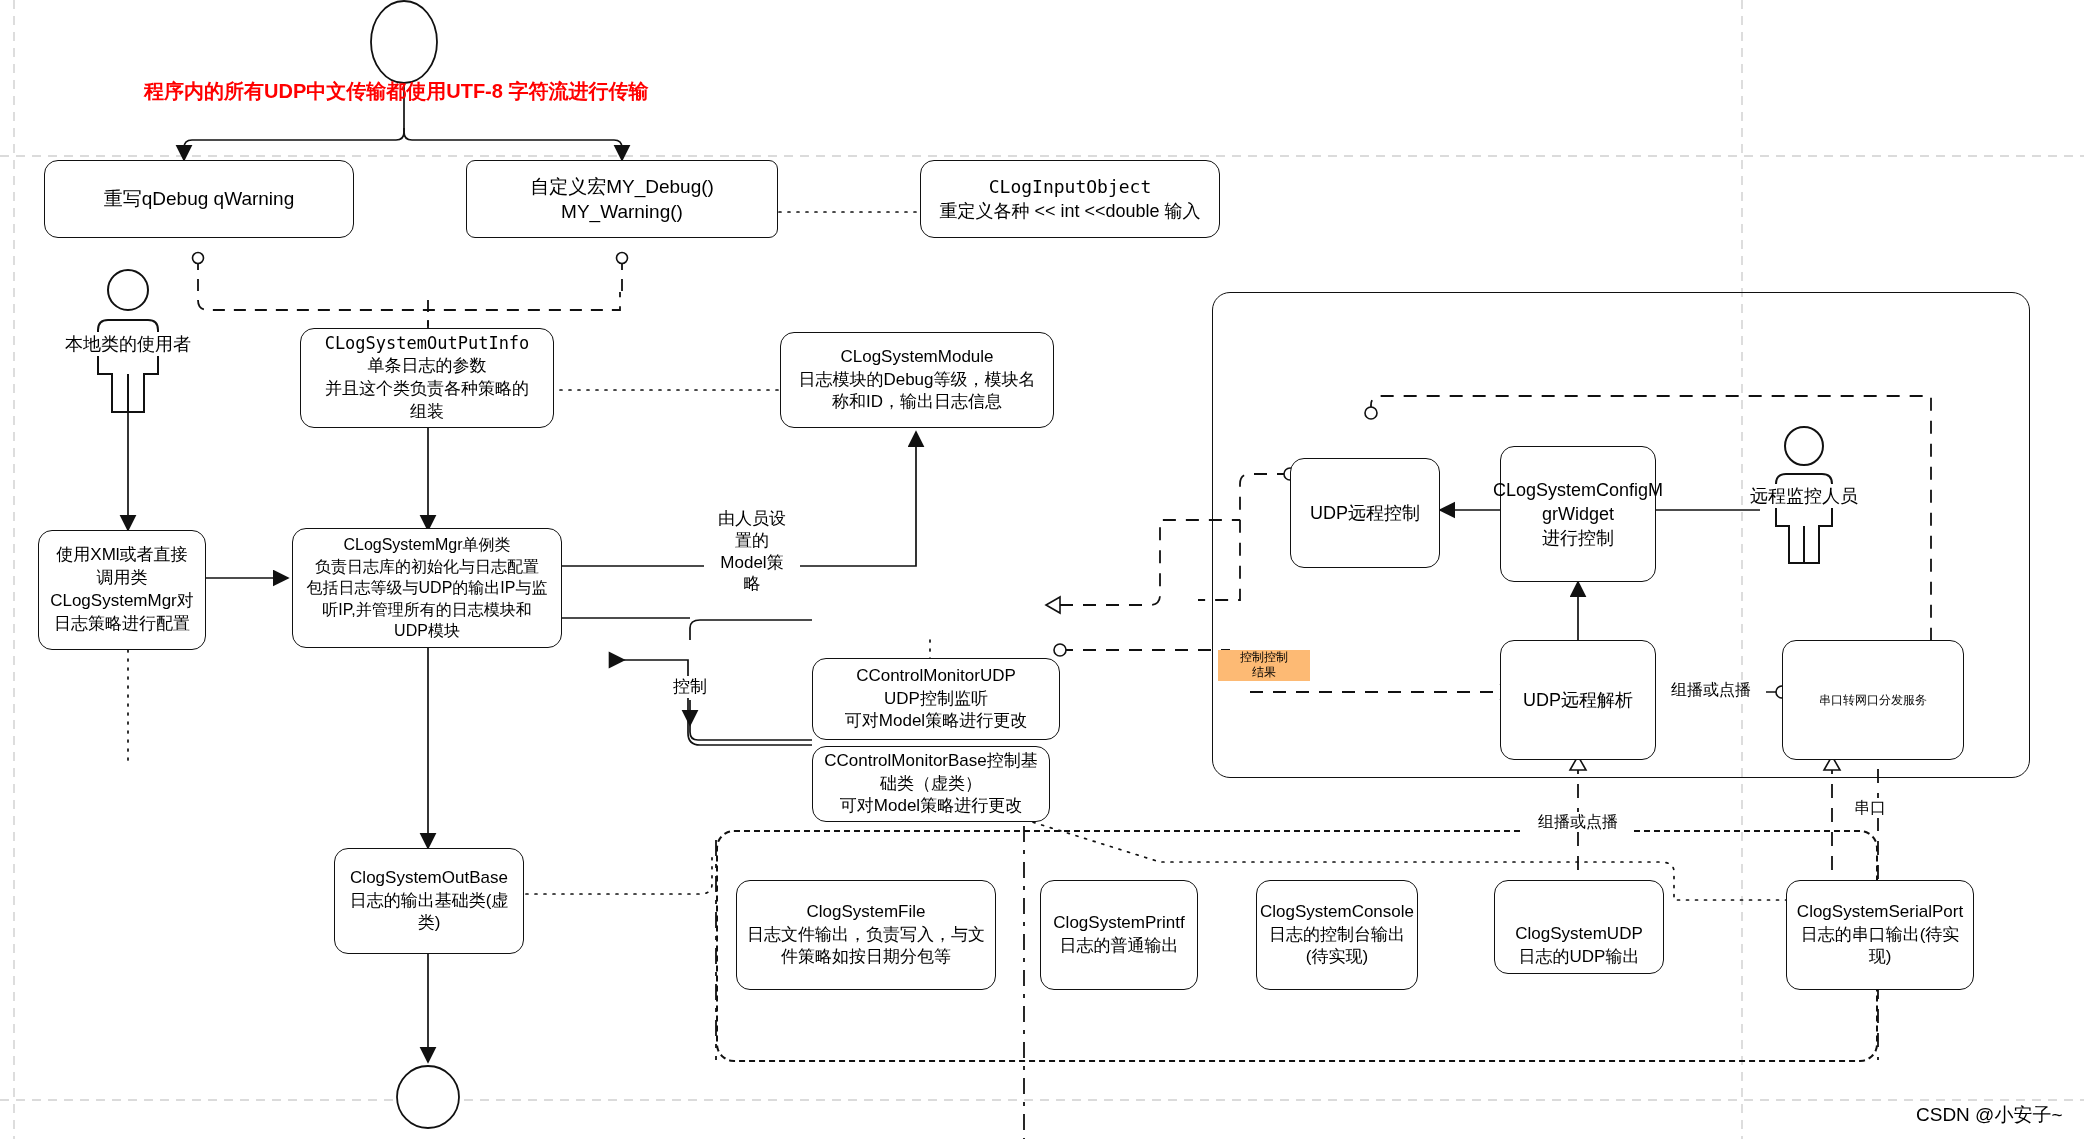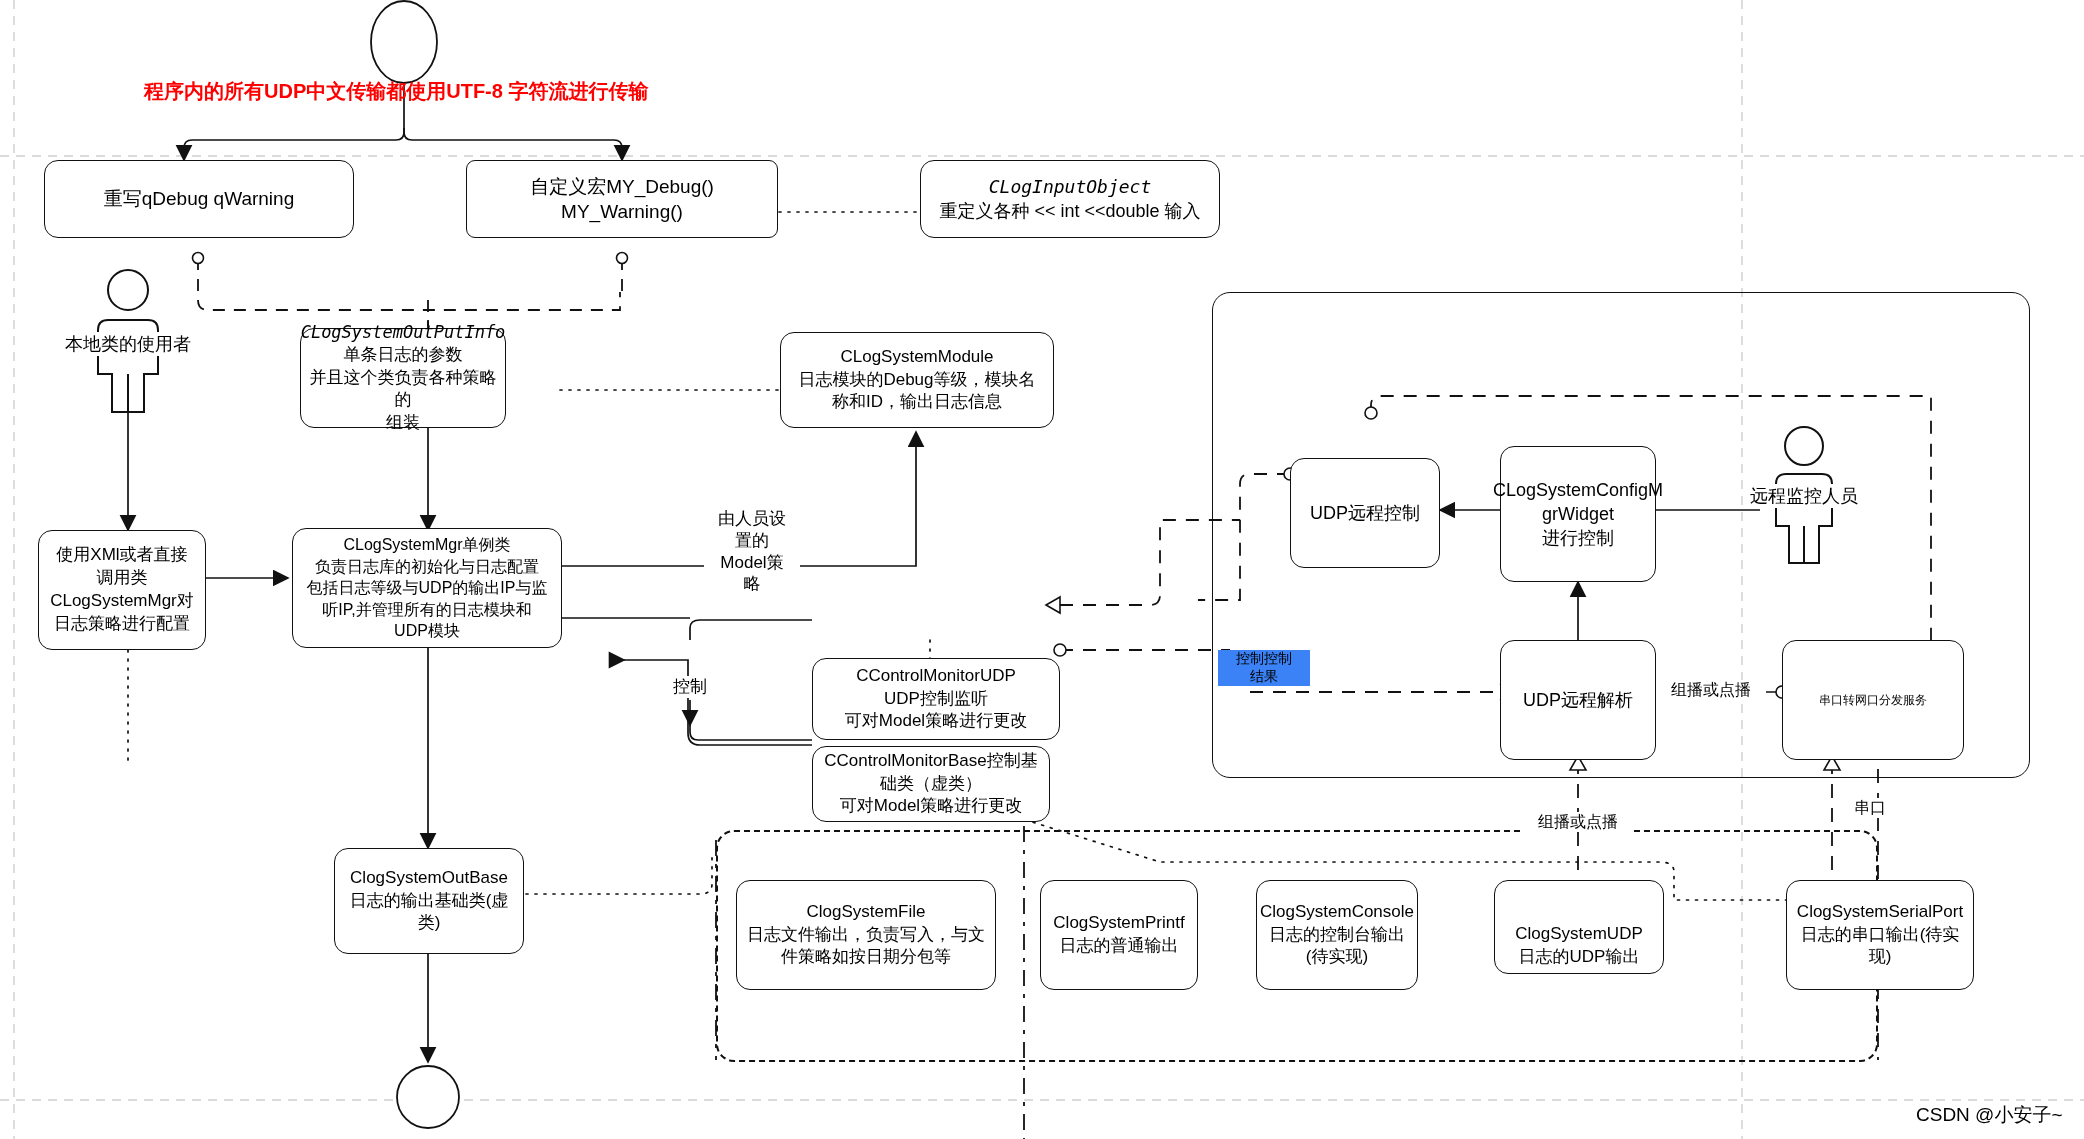--- a/index.html
+++ b/index.html
@@ -11,21 +11,21 @@
   svg.layer{position:absolute;left:0;top:0;width:2084px;height:1139px;pointer-events:none;}
 
   .node{
     position:absolute;box-sizing:border-box;
     border:1.6px solid #111;border-radius:14px;background:#fff;
     display:flex;align-items:center;justify-content:center;
     text-align:center;line-height:1.34;color:#000;
     padding:4px 8px;white-space:pre-line;
   }
   .node .txt{display:block;}
-  .mono{font-family:"DejaVu Sans Mono","Liberation Mono",monospace;font-style:italic;}
+  .mono{font-family:"DejaVu Sans Mono","Liberation Mono",monospace;}
 
   .label{
     position:absolute;color:#000;text-align:center;line-height:1.28;
     white-space:pre-line;background:transparent;
   }
   .redline{
     position:absolute;color:#ff0000;font-weight:bold;white-space:nowrap;
   }
   .watermark{
     position:absolute;color:#000000;font-size:19px;white-space:nowrap;
@@ -206,21 +206,21 @@
 
   <div class="actor" style="left:78px;top:268px;width:100px;height:145px;">
     <svg width="100" height="145" viewBox="0 0 100 145">
       <circle cx="50" cy="22" r="20" fill="#fff" stroke="#111" stroke-width="2"></circle>
       <path d="M20,62 Q20,52 30,52 L70,52 Q80,52 80,62 L80,106 L66,106 L66,144 L34,144 L34,106 L20,106 Z" fill="#fff" stroke="#111" stroke-width="2"></path>
       <line x1="50" y1="106" x2="50" y2="144" stroke="#111" stroke-width="2"></line>
     </svg>
     <span class="aname" style="top:64px;font-size:18px;background:#fff;padding:0 2px;">本地类的使用者</span>
   </div>
 
-  <div class="node" style="left:300px;top:328px;width:206px;height:100px;flex-direction:column;font-size:17px;">
+  <div class="node" style="left:300px;top:328px;width:254px;height:100px;flex-direction:column;font-size:17px;">
     <span class="txt mono">CLogSystemOutPutInfo</span>
     <span class="txt">单条日志的参数
 并且这个类负责各种策略的
 组装</span>
   </div>
 
   <div class="node" style="left:780px;top:332px;width:274px;height:96px;flex-direction:column;font-size:17px;">
     <span class="txt">CLogSystemModule</span>
     <span class="txt">日志模块的Debug等级，模块名
 称和ID，输出日志信息</span>
@@ -318,21 +318,21 @@
     <span class="aname" style="top:58px;font-size:18px;background:#fff;padding:0 2px;">远程监控人员</span>
   </div>
 
   <div class="label" style="left:704px;top:508px;width:96px;font-size:17px;background:#fff;">由人员设
 置的
 Model策
 略</div>
 
   <div class="label" style="left:660px;top:676px;width:60px;font-size:17px;background:#fff;">控制</div>
 
-  <div class="label" style="left:1218px;top:650px;width:92px;font-size:14px;background:#3b82f6;">控制控制
+  <div class="label" style="left:1218px;top:650px;width:92px;font-size:12px;background:#fdba74;">控制控制
 结果</div>
 
   <div class="label" style="left:1656px;top:680px;width:110px;font-size:16px;background:#fff;">组播或点播</div>
 
   <div class="label" style="left:1522px;top:812px;width:112px;font-size:16px;background:#fff;">组播或点播</div>
 
   <div class="label" style="left:1846px;top:798px;width:48px;font-size:16px;background:#fff;">串口</div>
 
   <div class="watermark" style="left:1916px;top:1102px;">CSDN @小安子~</div>
 

